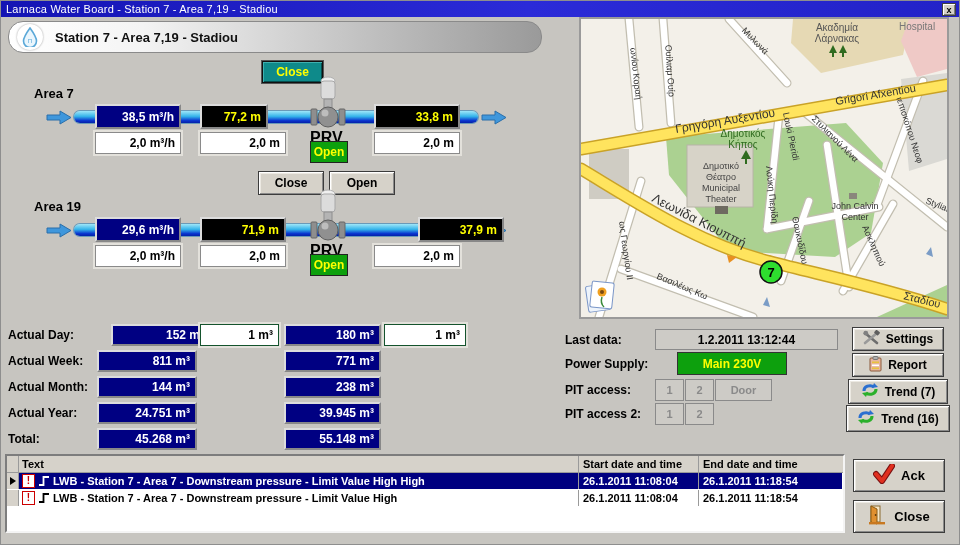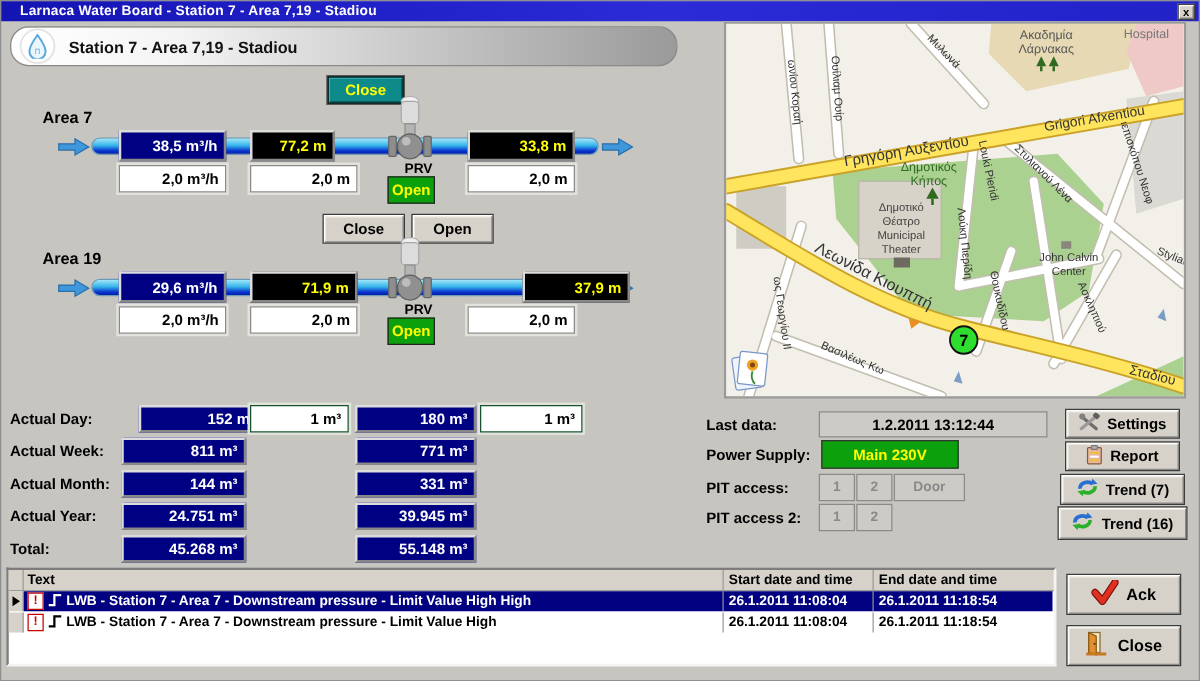--- a/index.html
+++ b/index.html
@@ -1,21 +1,21 @@
 <!DOCTYPE html>
 <html><head>
 <meta charset="utf-8">
 <style>
   html,body{margin:0;padding:0;background:#555;}
   #app{position:relative;width:960px;height:545px;background:#c7c5c0;overflow:hidden;
        font-family:"Liberation Sans",sans-serif;box-shadow:inset 0 0 0 1px #8e8e8e;}
   
   .titlebar{position:absolute;left:1px;top:1px;right:1px;height:16px;
     background:linear-gradient(90deg,#1414b4,#2b2bd8 55%,#2222c8);display:flex;align-items:center;}
-  .titletext{color:#fff;font-size:11px;font-weight:bold;padding-left:15px;letter-spacing:.2px;}
+  .titletext{color:#fff;font-size:11px;font-weight:normal;padding-left:5px;letter-spacing:.2px;}
   .xbtn{position:absolute;right:3px;top:2px;width:14px;height:13px;background:#d6d2c9;
     border:1px solid #404040;box-shadow:inset 1px 1px 0 #fff,inset -1px -1px 0 #7d7d7d;
     font-size:9px;font-weight:bold;line-height:10px;text-align:center;padding:0;cursor:default;}
   .header-pill{position:absolute;left:8px;top:21px;width:532px;height:30px;border-radius:15px;
     background:linear-gradient(90deg,#ffffff 0%,#f4f4f4 25%,#bdbdbd 70%,#9a9a9a 100%);
     border:1px solid #8a8a8a;display:flex;align-items:center;}
   .drop-badge{width:26px;height:26px;margin-left:8px;border-radius:50%;background:#fff;
     display:flex;align-items:center;justify-content:center;box-shadow:0 0 2px #999;}
   .header-title{font-size:13px;font-weight:bold;color:#111;margin-left:12px;}
   
@@ -31,21 +31,21 @@
   .vbox{position:absolute;height:25px;border:2px outset #dcdcdc;box-sizing:border-box;
     font-size:12px;font-weight:bold;display:flex;align-items:center;justify-content:flex-end;
     padding-right:5px;z-index:2;}
   .vbox.navy{background:#000082;color:#fff;}
   .vbox.black{background:#000;color:#ffff00;}
   .spbox{position:absolute;height:22px;background:#fff;border:1px solid #8a8a8a;
     box-shadow:0 0 0 2px #e3e1db;box-sizing:border-box;font-size:12px;font-weight:bold;color:#000;
     display:flex;align-items:center;justify-content:flex-end;padding-right:5px;z-index:2;}
   .teal-btn{background:#0e8a8a;color:#ffff00;border:1px solid #101010;
     box-shadow:inset 1px 1px 0 #3fb0b0,inset -1px -1px 0 #064d4d,0 0 0 1px #555;}
-  .prv-label{position:absolute;width:36px;text-align:right;font-size:11px;font-weight:bold;z-index:3;}
+  .prv-label{position:absolute;width:36px;text-align:left;font-size:16px;font-weight:bold;z-index:3;}
   .open-box{position:absolute;width:36px;height:20px;background:#0da00d;border:1px solid #222;
     color:#ffff00;font-size:12px;font-weight:bold;display:flex;align-items:center;justify-content:center;z-index:3;}
   .valve{position:absolute;z-index:3;}
   .flow-arrow{position:absolute;z-index:1;}
   
   .tot-label{position:absolute;left:8px;font-size:12px;font-weight:bold;color:#000;}
   .tot-box{position:absolute;height:22px;box-sizing:border-box;font-size:12px;font-weight:bold;
     display:flex;align-items:center;justify-content:flex-end;padding-right:5px;}
   .tot-box.navy{background:#000082;color:#fff;border:2px outset #dcdcdc;}
   .tot-box.white{background:#fff;color:#000;border:1px solid #14532d;box-shadow:0 0 0 2px #e3e1db;}
@@ -165,30 +165,30 @@
   <div class="tot-label" style="top:432px;">Total:</div>
 
   <div class="tot-box navy" style="left:87px;top:324px;width:100px;margin-left:24px;">152 m³</div>
   <div class="tot-box white" style="left:200px;top:324px;width:79px;">1 m³</div>
   <div class="tot-box navy" style="left:284px;top:324px;width:97px;">180 m³</div>
   <div class="tot-box white" style="left:384px;top:324px;width:82px;">1 m³</div>
 
   <div class="tot-box navy" style="left:97px;top:350px;width:100px;">811 m³</div>
   <div class="tot-box navy" style="left:284px;top:350px;width:97px;">771 m³</div>
   <div class="tot-box navy" style="left:97px;top:376px;width:100px;">144 m³</div>
-  <div class="tot-box navy" style="left:284px;top:376px;width:97px;">331 m³</div>
+  <div class="tot-box navy" style="left:284px;top:376px;width:97px;">238 m³</div>
   <div class="tot-box navy" style="left:97px;top:402px;width:100px;">24.751 m³</div>
   <div class="tot-box navy" style="left:284px;top:402px;width:97px;">39.945 m³</div>
   <div class="tot-box navy" style="left:97px;top:428px;width:100px;">45.268 m³</div>
   <div class="tot-box navy" style="left:284px;top:428px;width:97px;">55.148 m³</div>
 
   <div class="st-label" style="top:333px;">Last data:</div>
   <div class="st-box" style="left:655px;top:329px;width:183px;height:21px;">1.2.2011 13:12:44</div>
   <div class="st-label" style="top:357px;">Power Supply:</div>
-  <div class="st-box green" style="left:657px;top:352px;width:110px;height:23px;">Main 230V</div>
+  <div class="st-box green" style="left:677px;top:352px;width:110px;height:23px;">Main 230V</div>
   <div class="st-label" style="top:383px;">PIT access:</div>
   <div class="st-box dim" style="left:655px;top:379px;width:29px;height:22px;">1</div>
   <div class="st-box dim" style="left:685px;top:379px;width:29px;height:22px;">2</div>
   <div class="st-box dim" style="left:715px;top:379px;width:57px;height:22px;">Door</div>
   <div class="st-label" style="top:407px;">PIT access 2:</div>
   <div class="st-box dim" style="left:655px;top:403px;width:29px;height:22px;">1</div>
   <div class="st-box dim" style="left:685px;top:403px;width:29px;height:22px;">2</div>
 
   <button class="btn3d" style="left:852px;top:353px;width:92px;height:24px;">
     <span><svg width="13" height="16" viewBox="0 0 13 16">

